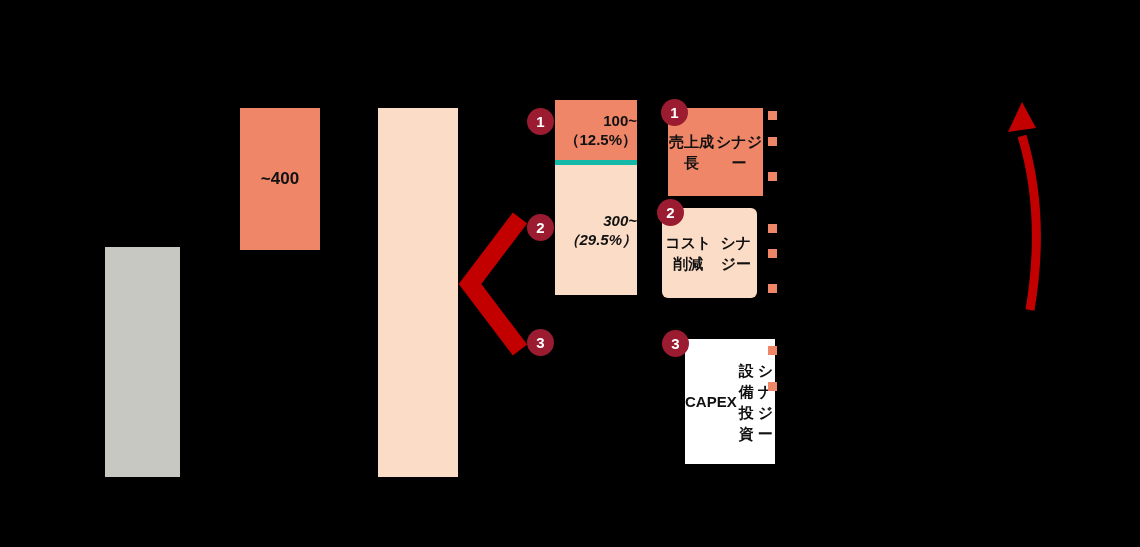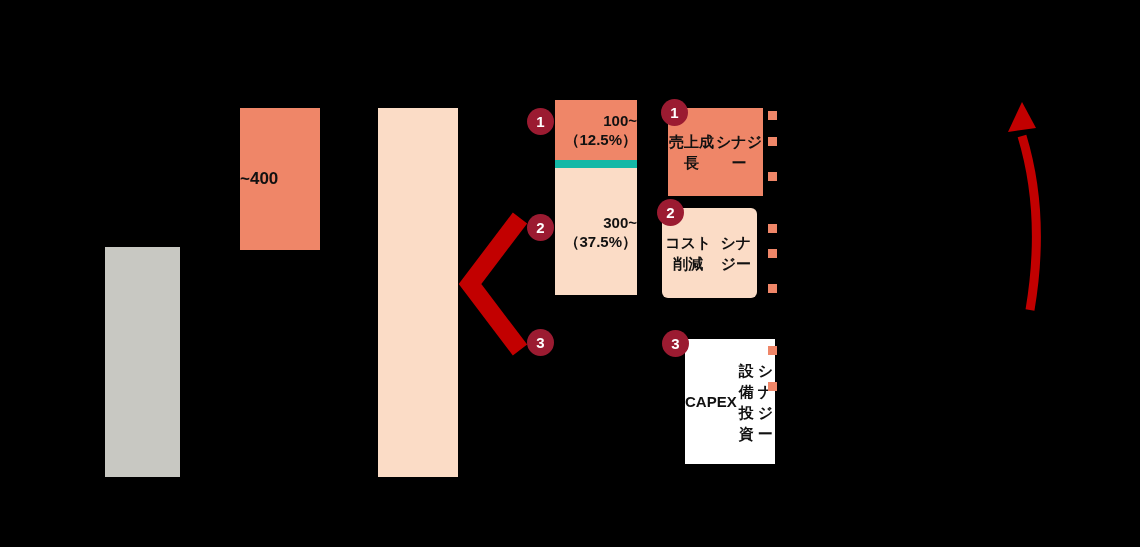--- a/index.html
+++ b/index.html
@@ -5,34 +5,34 @@
   html, body { margin: 0; padding: 0; }
   body {
     width: 1140px; height: 547px;
     background: #000000;
     position: relative;
     font-family: "Liberation Sans", "DejaVu Sans", sans-serif;
     overflow: hidden;
   }
 
   
-  .bar { position: absolute; display: flex; align-items: center; justify-content: flex-start; }
+  .bar { position: absolute; display: flex; align-items: center; justify-content: center; }
   .bar-gray   { left: 105px; top: 247px; width: 75px; height: 230px; background: #c8c8c2; }
   .bar-salmon { left: 240px; top: 108px; width: 80px; height: 142px; background: #ef8668; }
   .bar-peach  { left: 378px; top: 108px; width: 80px; height: 369px; background: #fbdcc6; }
   .bar-label  { font-weight: bold; font-size: 17px; color: #111111; }
 
   
   .stack { position: absolute; left: 555px; top: 100px; width: 82px; }
   .seg {
     width: 100%; box-sizing: border-box;
     display: flex; flex-direction: column; align-items: flex-end; justify-content: center;
     font-weight: bold; font-size: 15px; color: #111111; line-height: 19px; text-align: center;
   }
-  .seg + .seg { border-top: 8px solid #14b8a6; }
+  .seg + .seg { border-top: 5px solid #14b8a6; font-style: italic; }
   .seg-1 { height: 60px;  background: #ef8668; }
   .seg-2 { height: 135px; background: #fbdcc6; }
   .seg-3 { height: 185px; background: #c8c8c2; padding-bottom: 26px; }
 
   
   .badge {
     position: absolute; width: 27px; height: 27px; border-radius: 50%;
     background: #9b1b31; color: #ffffff; font-weight: bold; font-size: 15px;
     display: flex; align-items: center; justify-content: center;
   }
@@ -70,21 +70,21 @@
   </svg>
 </div>
 
 <div class="stack">
   <div class="seg seg-1">
     <span>100~</span>
     <span>（12.5%）</span>
   </div>
   <div class="seg seg-2">
     <span>300~</span>
-    <span>（37.5%）</span>
+    <span>（29.5%）</span>
   </div>
 </div>
 
 <div class="badge" style="left:527px; top:108px;">1</div>
 <div class="badge" style="left:527px; top:214px;">2</div>
 <div class="badge" style="left:527px; top:329px;">3</div>
 
 <div class="legend-box legend-1">
   <span>売上成長</span>
   <span>シナジー</span>

